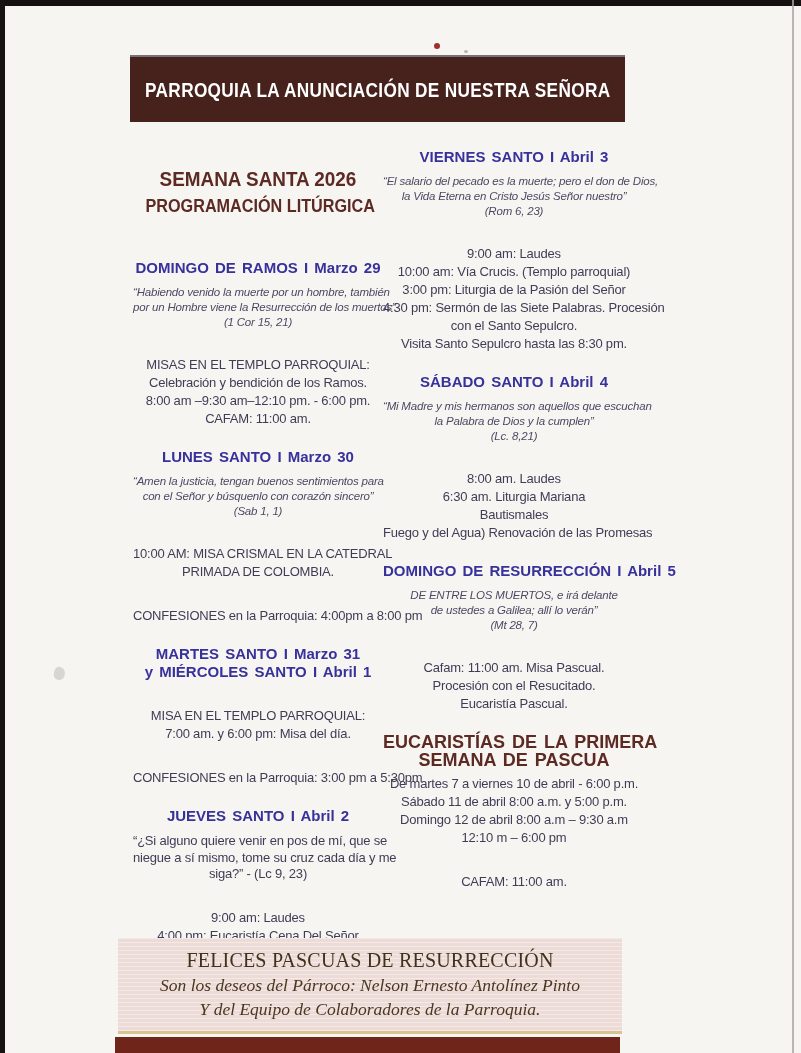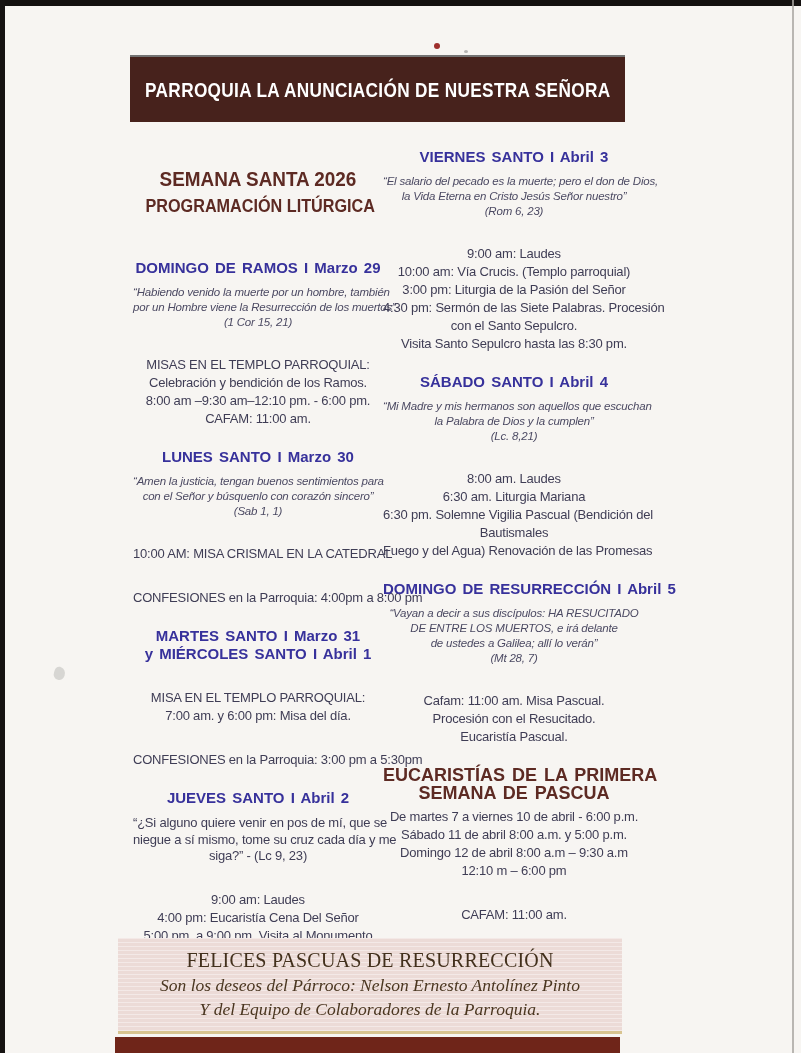--- a/index.html
+++ b/index.html
@@ -93,20 +93,21 @@
           <div class="sec-head">
             <div class="head-line">LUNES SANTO  I  Marzo 30</div>
           </div>
           <div class="quote">
             <div class="quote-line">“Amen la justicia, tengan buenos sentimientos para</div>
             <div class="quote-line">con el Señor y búsquenlo con corazón sincero”</div>
             <div class="quote-line">(Sab 1, 1)</div>
           </div>
           <div class="body-block bb-first">
             <div class="body-line">10:00 AM: MISA CRISMAL EN LA CATEDRAL</div>
+            <div class="body-line">PRIMADA DE COLOMBIA.</div>
           </div>
           <div class="body-block">
             <div class="body-line">CONFESIONES en la Parroquia: 4:00pm a 8:00 pm</div>
           </div>
         </div>
         <div class="section">
           <div class="sec-head">
             <div class="head-line">MARTES SANTO  I  Marzo 31</div>
             <div class="head-line">y MIÉRCOLES SANTO  I  Abril 1</div>
           </div>
@@ -161,31 +162,29 @@
             <div class="head-line">SÁBADO SANTO  I  Abril 4</div>
           </div>
           <div class="quote">
             <div class="quote-line">“Mi Madre y mis hermanos son aquellos que escuchan</div>
             <div class="quote-line">la Palabra de Dios y la cumplen”</div>
             <div class="quote-line">(Lc. 8,21)</div>
           </div>
           <div class="body-block bb-first">
             <div class="body-line">8:00 am.  Laudes</div>
             <div class="body-line">6:30 am.  Liturgia Mariana</div>
-            <div class="body-line">6:30 pm. Solemne Vigilia Pascual (Bendición del</div>
             <div class="body-line">Bautismales</div>
             <div class="body-line">Fuego y del Agua) Renovación de las Promesas</div>
           </div>
         </div>
         <div class="section">
           <div class="sec-head">
             <div class="head-line">DOMINGO DE RESURRECCIÓN  I  Abril 5</div>
           </div>
           <div class="quote">
-            <div class="quote-line">“Vayan a decir a sus discípulos: HA RESUCITADO</div>
             <div class="quote-line">DE ENTRE LOS MUERTOS, e irá delante</div>
             <div class="quote-line">de ustedes a Galilea; allí lo verán”</div>
             <div class="quote-line">(Mt 28, 7)</div>
           </div>
           <div class="body-block bb-first">
             <div class="body-line">Cafam: 11:00 am. Misa Pascual.</div>
             <div class="body-line">Procesión con el Resucitado.</div>
             <div class="body-line">Eucaristía Pascual.</div>
           </div>
         </div>

